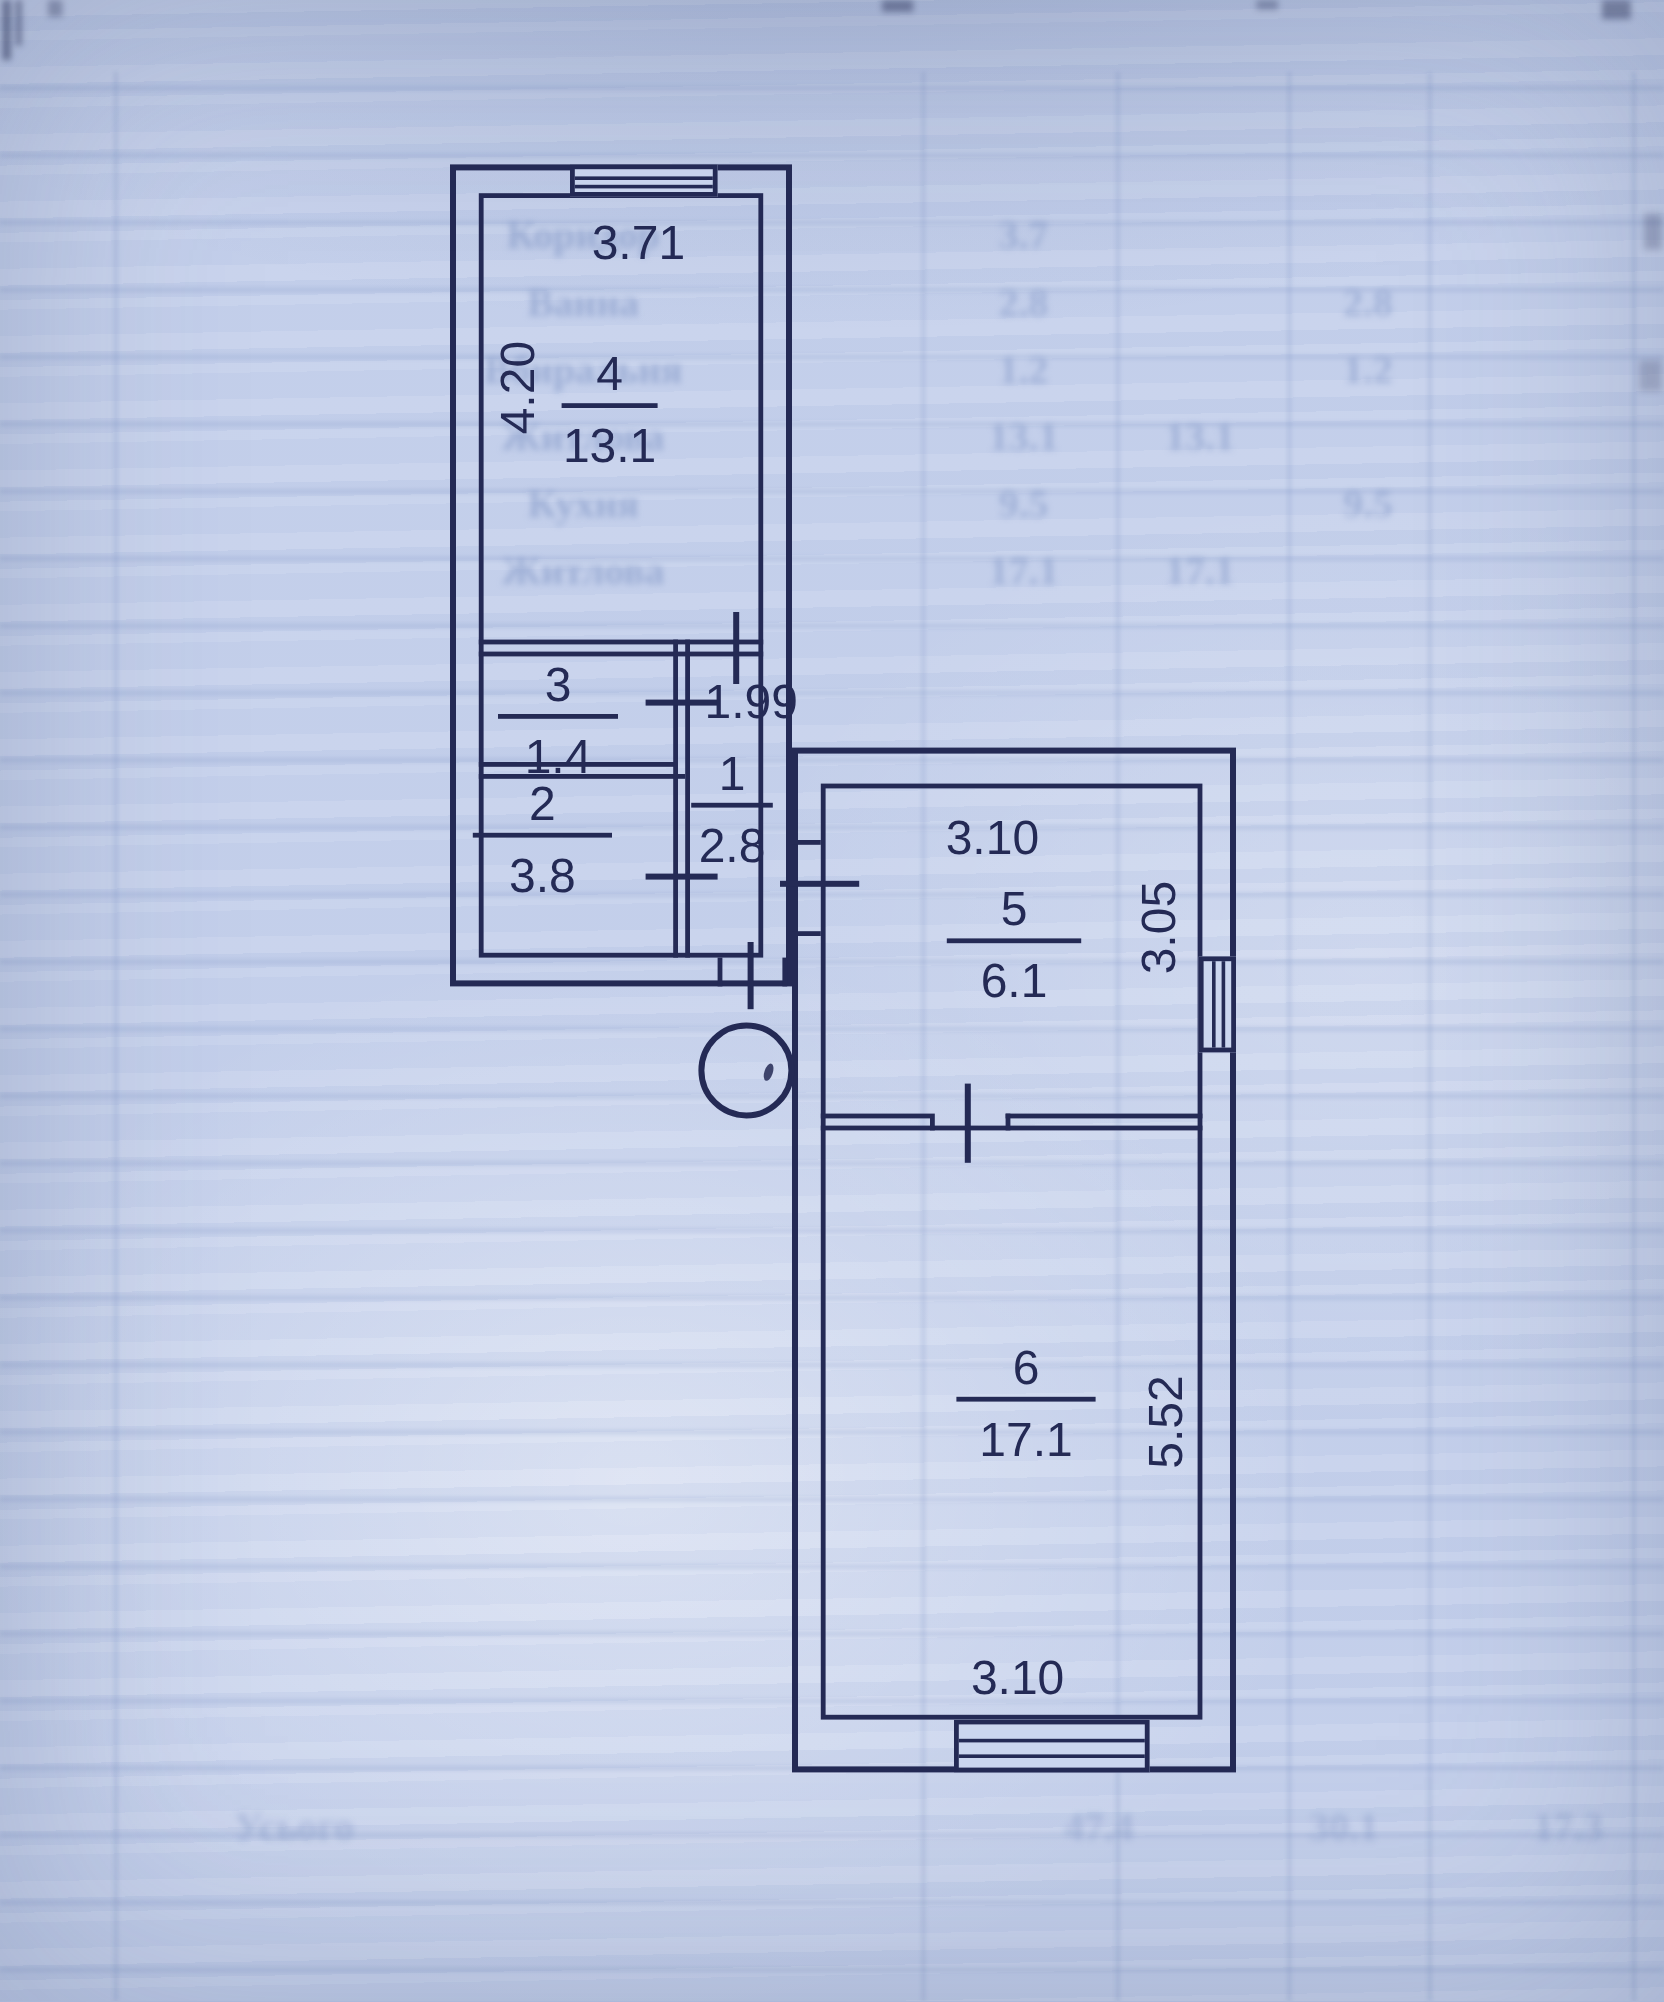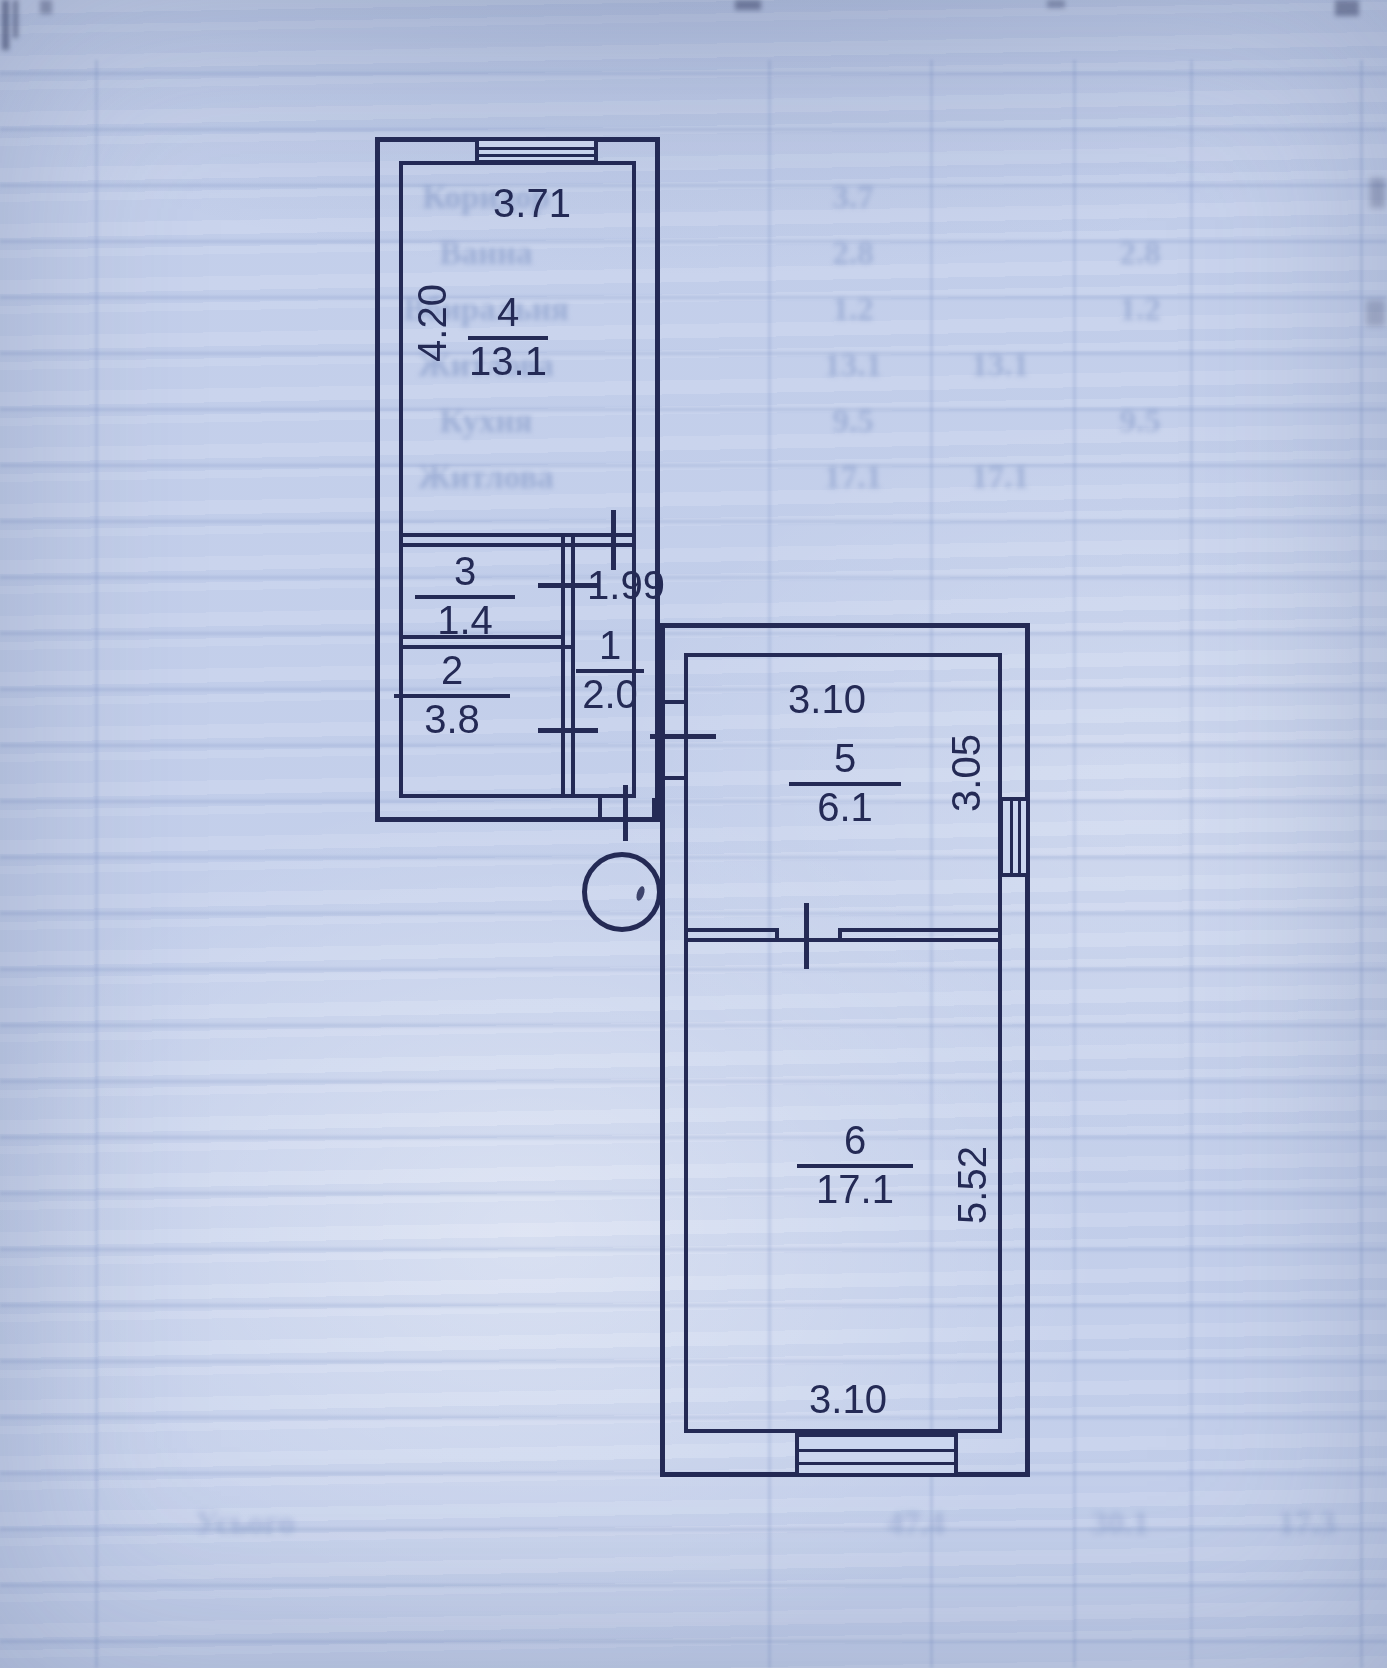--- a/index.html
+++ b/index.html
@@ -25,21 +25,21 @@
   .gtotal{opacity:.42;filter:blur(3px);}
   .ink{position:absolute;background:#242a55;}
   .rect{position:absolute;border:5px solid #242a55;box-sizing:border-box;}
   .rect.thin{border-width:4px;}
   .win{position:absolute;border:4px solid #242a55;box-sizing:border-box;background:#cbd6ef;}
   .win i{position:absolute;background:#242a55;}
   .dim{position:absolute;color:#242a55;font-size:40px;text-align:center;line-height:46px;}
   .rot{transform:rotate(-90deg);}
   .rlabel{position:absolute;width:120px;color:#242a55;text-align:center;font-size:40px;line-height:1;}
   .rlabel .num{display:inline-block;border-bottom:4px solid #242a55;padding:0 6px 4px;}
-  .rlabel .area{display:block;margin-top:1px;}
+  .rlabel .area{display:block;margin-top:12px;}
   .circle{position:absolute;border:5px solid #242a55;border-radius:50%;box-sizing:border-box;}
   .smudge{position:absolute;background:#2a3055;filter:blur(2.5px);}
 </style>
 </head>
 <body>
 
 <div class="page">
 
   <div class="tex streaks"></div>
 
@@ -164,21 +164,21 @@
     <div class="rlabel" style="left:405px;top:551px">
       <span class="num" style="min-width:88px">3</span>
       <span class="area">1.4</span>
     </div>
     <div class="rlabel" style="left:392px;top:650px">
       <span class="num" style="min-width:104px">2</span>
       <span class="area">3.8</span>
     </div>
     <div class="rlabel" style="left:550px;top:625px">
       <span class="num" style="min-width:56px">1</span>
-      <span class="area">2.0</span>
+      <span class="area">2.8</span>
     </div>
     <div class="rlabel" style="left:785px;top:738px">
       <span class="num" style="min-width:100px">5</span>
       <span class="area">6.1</span>
     </div>
     <div class="rlabel" style="left:795px;top:1120px">
       <span class="num" style="min-width:104px">6</span>
       <span class="area">17.1</span>
     </div>
   </div>

